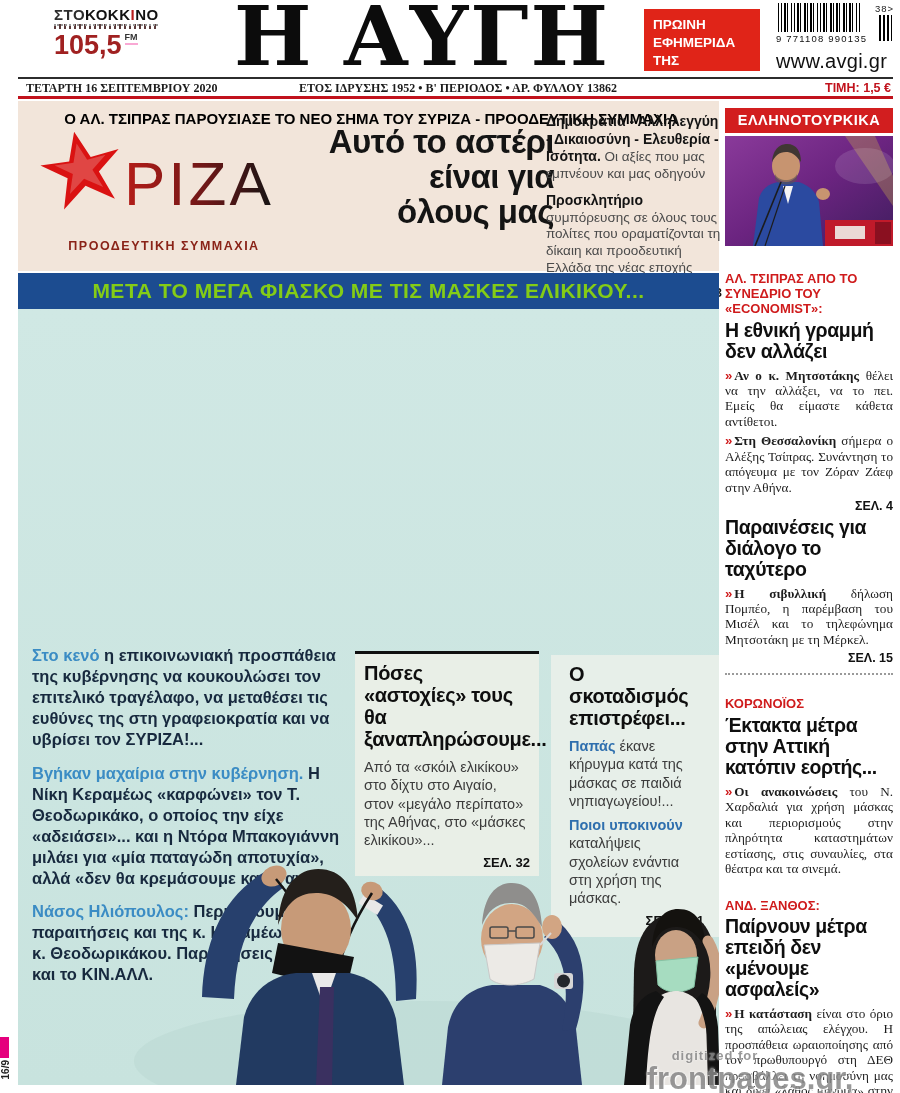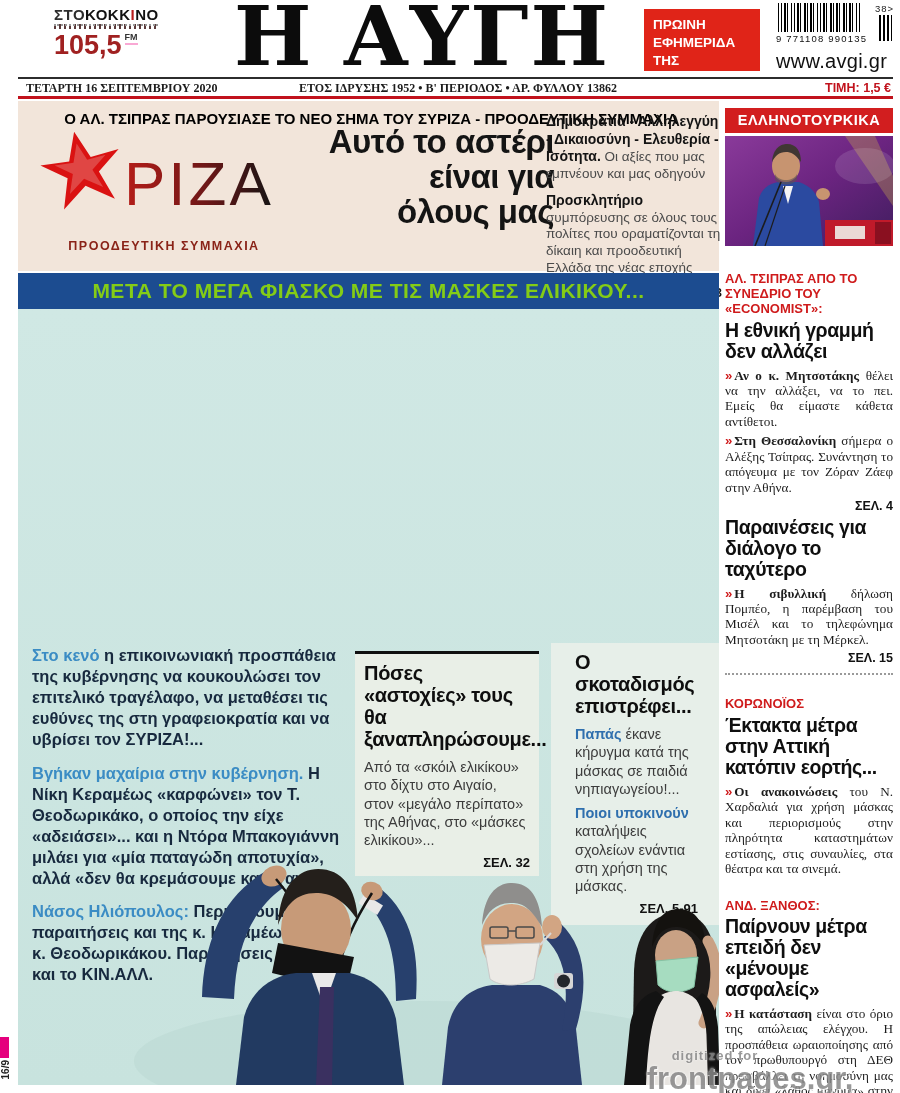--- a/index.html
+++ b/index.html
@@ -53,21 +53,21 @@
   #banner{left:18px;top:273px;width:701px;height:36px;background:#1c4c90;color:#84cc16;
       text-align:center;font-weight:bold;font-size:21px;line-height:36px;letter-spacing:.5px}
   #teal{left:18px;top:309px;width:701px;height:776px;background:linear-gradient(#d0e8e4,#c8e3de);overflow:hidden}
   #bighead{position:absolute;left:12px;top:2px;font-family:"DejaVu Sans",sans-serif;font-weight:bold;
       font-size:100px;line-height:.94;letter-spacing:-3px;color:#0d0d0d;white-space:pre-line}
   #leftcol{position:absolute;left:14px;top:336px;width:318px}
   .litem{margin-bottom:13px;font-weight:bold;font-size:16.5px;line-height:1.27;color:#17293e}
   .litem .lead{color:#3b8cc4}
   #box1{position:absolute;left:337px;top:342px;width:184px;background:#e9efe7;
       border-top:3px solid #101010;padding:8px 9px 6px;box-sizing:border-box}
-  #box2{position:absolute;left:533px;top:334px;width:171px;background:#e7efe9;padding:8px 24px 9px;box-sizing:border-box}
+  #box2{position:absolute;left:533px;top:346px;width:171px;background:#e7efe9;padding:8px 18px 9px;box-sizing:border-box}
   .btitle{font-weight:bold;font-size:20px;line-height:1.1;color:#0e0e0e;margin-bottom:8px;letter-spacing:-.3px}
   .btext{font-size:14.5px;color:#3c3c3c;line-height:1.26}
   .btext .blead{color:#2f6fae;font-weight:bold}
   .bpage{text-align:right;font-weight:bold;font-size:13px;color:#111;margin-top:6px}
   #photo{position:absolute;left:106px;top:512px}
 
   
   #rail{left:725px;top:108px;width:168px}
   #rail-label{background:#d21e1f;color:#fff;text-align:center;font-weight:bold;
       font-size:14.5px;height:25px;line-height:25px;letter-spacing:.5px;margin-bottom:3px}

